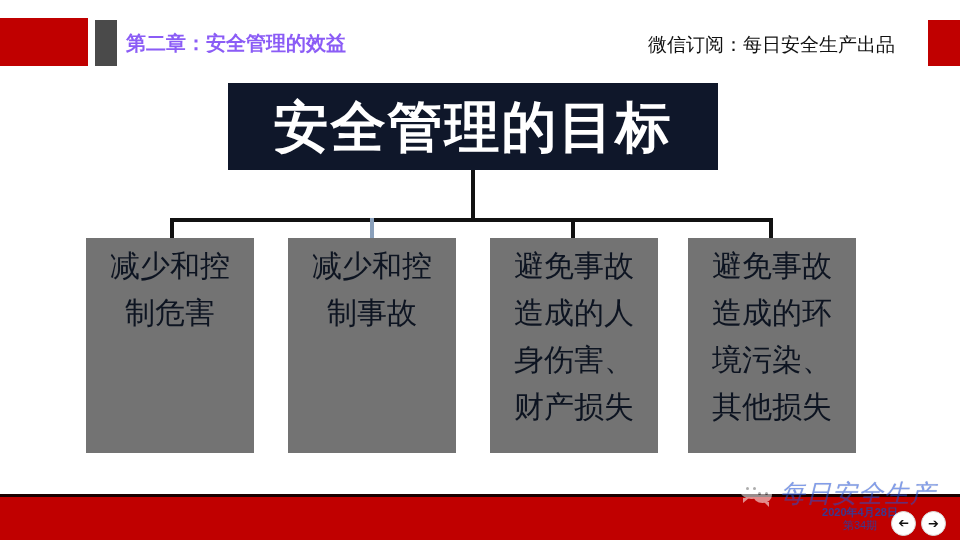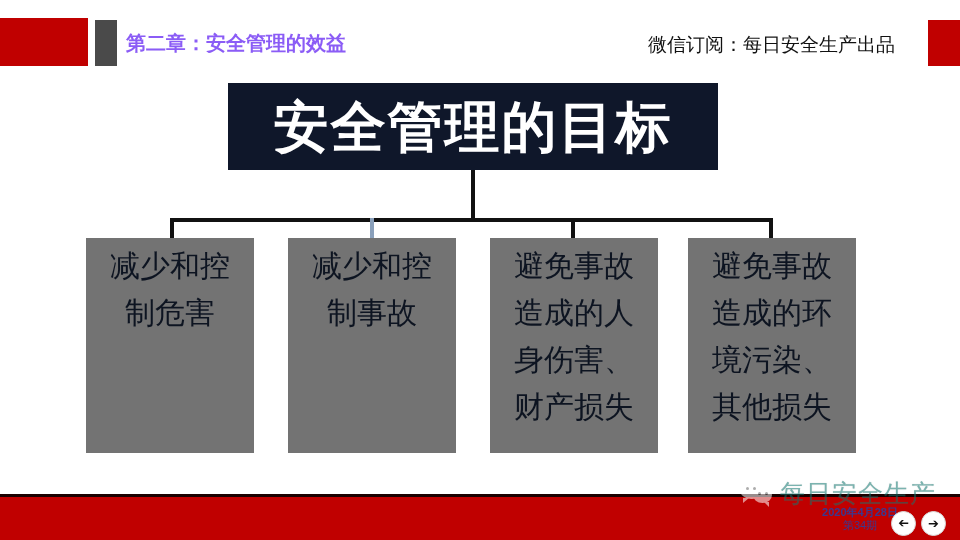--- a/index.html
+++ b/index.html
@@ -220,24 +220,25 @@
     background: #6b6b6b;
     border-radius: 50%;
   }
   .wechat-icon .dot.a1 { left: 6px;  top: 7px; }
   .wechat-icon .dot.a2 { left: 13px; top: 7px; }
   .wechat-icon .dot.b1 { left: 18px; top: 12px; }
   .wechat-icon .dot.b2 { left: 25px; top: 12px; }
 
   .watermark-text {
     font-size: 25px;
-    color: #0f766e;
+    color: #1d4ed8;
     letter-spacing: 1px;
     white-space: nowrap;
     text-shadow: 0 0 1px rgba(120,120,120,0.6);
+    font-style: italic;
   }
 
   .issue-block {
     position: absolute;
     left: 806px;
     top: 506px;
     width: 108px;
     text-align: center;
     color: #2b3fa0;
     opacity: 0.9;

